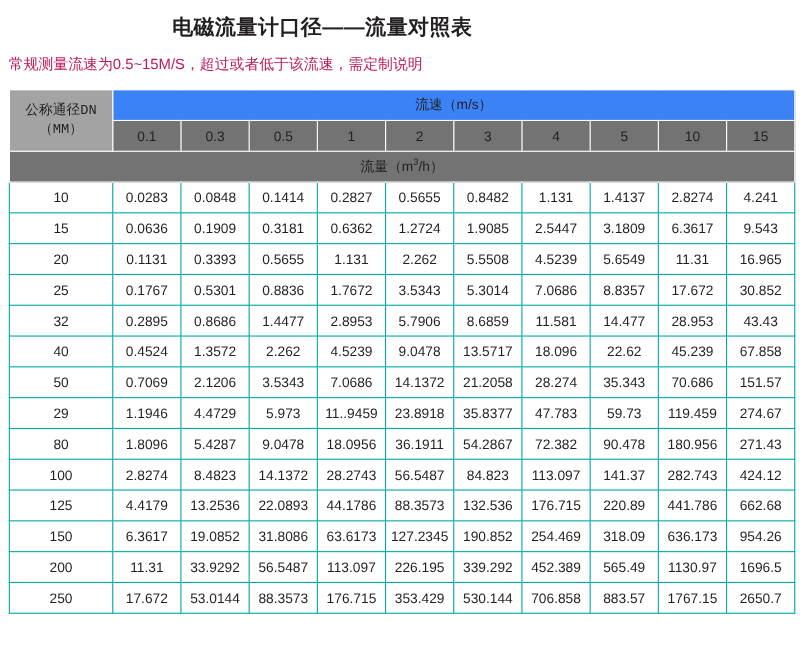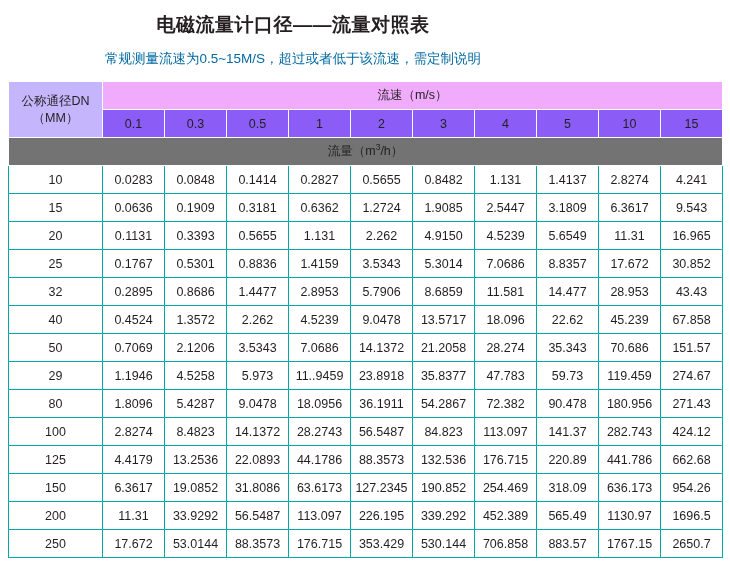--- a/index.html
+++ b/index.html
@@ -21,57 +21,58 @@
   }
   .title {
     text-align: center;
     font-size: 19px;
     font-weight: bold;
     color: #231f20;
     letter-spacing: 0.5px;
     padding-top: 12px;
   }
   .subtitle {
-    text-align: center;
+    text-align: left;
     font-size: 13.5px;
-    color: #0369a1;
+    color: #be185d;
     padding-top: 12px;
     padding-bottom: 13px;
   }
   table.flow {
     border-collapse: collapse;
     width: 714px;
     margin: 0 auto;
     table-layout: fixed;
   }
   table.flow td, table.flow th {
     border: 1px solid #00a9a6;
     text-align: center;
     vertical-align: middle;
     font-size: 12.5px;
     font-weight: normal;
     padding: 0;
     height: 27px;
     color: #231f20;
   }
   .hdr-dn {
-    background: #c4b5fd;
+    background: #a3a3a3;
     color: #ffffff;
     font-size: 12.5px;
     line-height: 1.35;
     border-color: #ffffff !important;
+    font-family: Liberation Mono, monospace;
   }
   .hdr-speed {
-    background: #f0abfc;
+    background: #3b82f6;
     color: #ffffff;
     font-size: 13.5px;
     border-color: #ffffff !important;
   }
   .hdr-val {
-    background: #8b5cf6;
+    background: #737373;
     color: #ffffff;
     font-size: 13px;
     border-color: #ffffff !important;
   }
   .hdr-flow {
     background: #737373;
     color: #ffffff;
     font-size: 13.5px;
     height: 26px;
     border-color: #ffffff !important;
@@ -156,32 +157,32 @@
           <td>6.3617</td>
           <td>9.543</td>
         </tr>
         <tr>
           <td class="dncell">20</td>
           <td>0.1131</td>
           <td>0.3393</td>
           <td>0.5655</td>
           <td>1.131</td>
           <td>2.262</td>
-          <td>4.9150</td>
+          <td>5.5508</td>
           <td>4.5239</td>
           <td>5.6549</td>
           <td>11.31</td>
           <td>16.965</td>
         </tr>
         <tr>
           <td class="dncell">25</td>
           <td>0.1767</td>
           <td>0.5301</td>
           <td>0.8836</td>
-          <td>1.4159</td>
+          <td>1.7672</td>
           <td>3.5343</td>
           <td>5.3014</td>
           <td>7.0686</td>
           <td>8.8357</td>
           <td>17.672</td>
           <td>30.852</td>
         </tr>
         <tr>
           <td class="dncell">32</td>
           <td>0.2895</td>
@@ -217,21 +218,21 @@
           <td>14.1372</td>
           <td>21.2058</td>
           <td>28.274</td>
           <td>35.343</td>
           <td>70.686</td>
           <td>151.57</td>
         </tr>
         <tr>
           <td class="dncell">29</td>
           <td>1.1946</td>
-          <td>4.5258</td>
+          <td>4.4729</td>
           <td>5.973</td>
           <td>11..9459</td>
           <td>23.8918</td>
           <td>35.8377</td>
           <td>47.783</td>
           <td>59.73</td>
           <td>119.459</td>
           <td>274.67</td>
         </tr>
         <tr>

